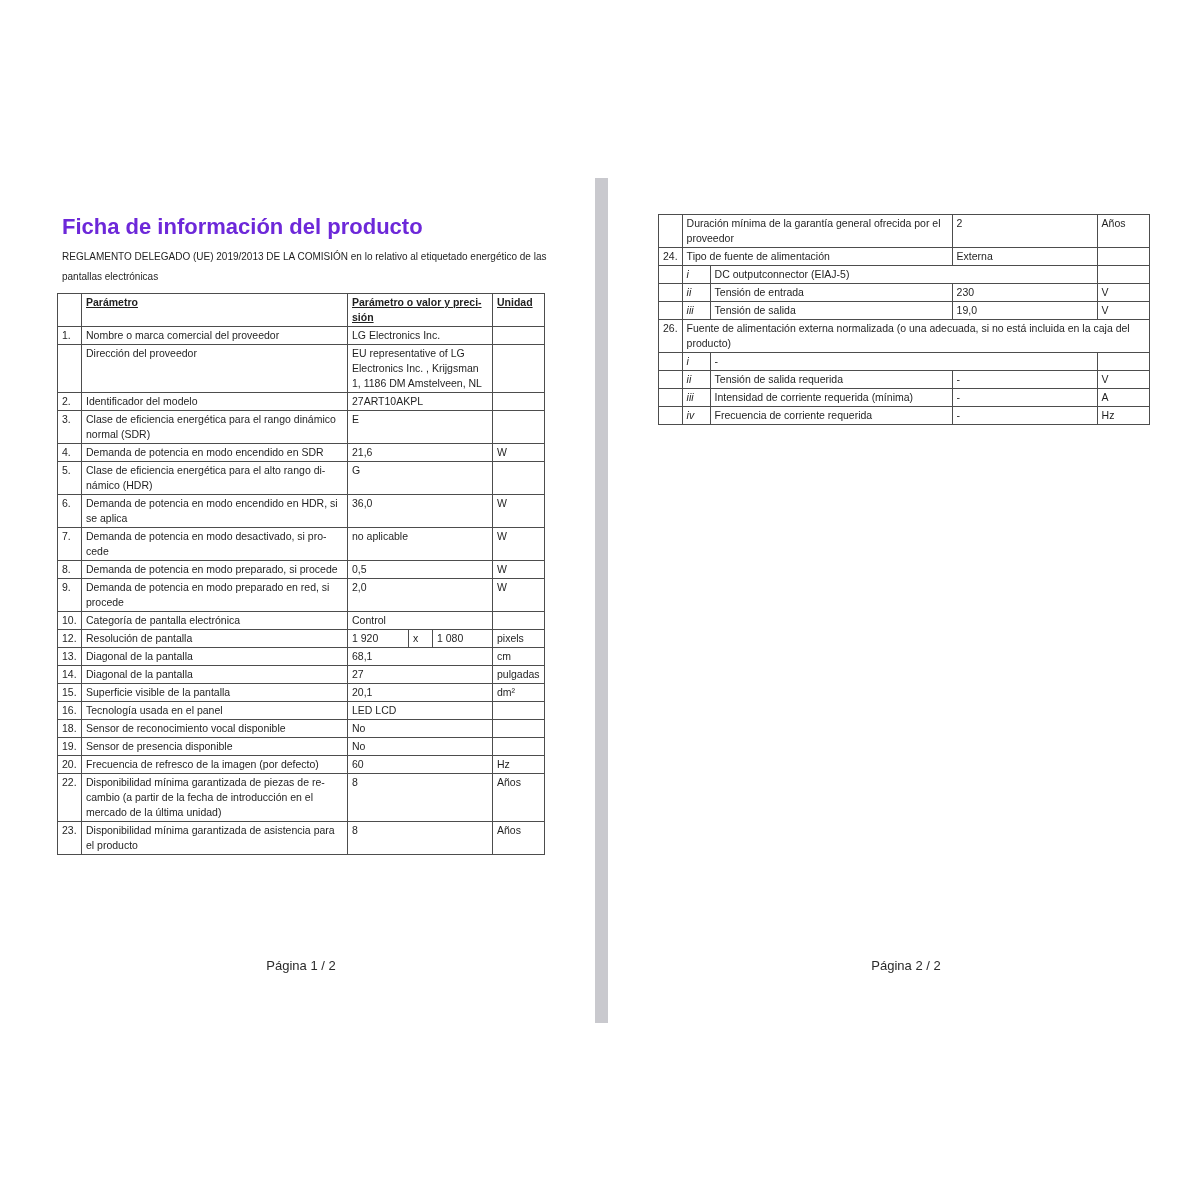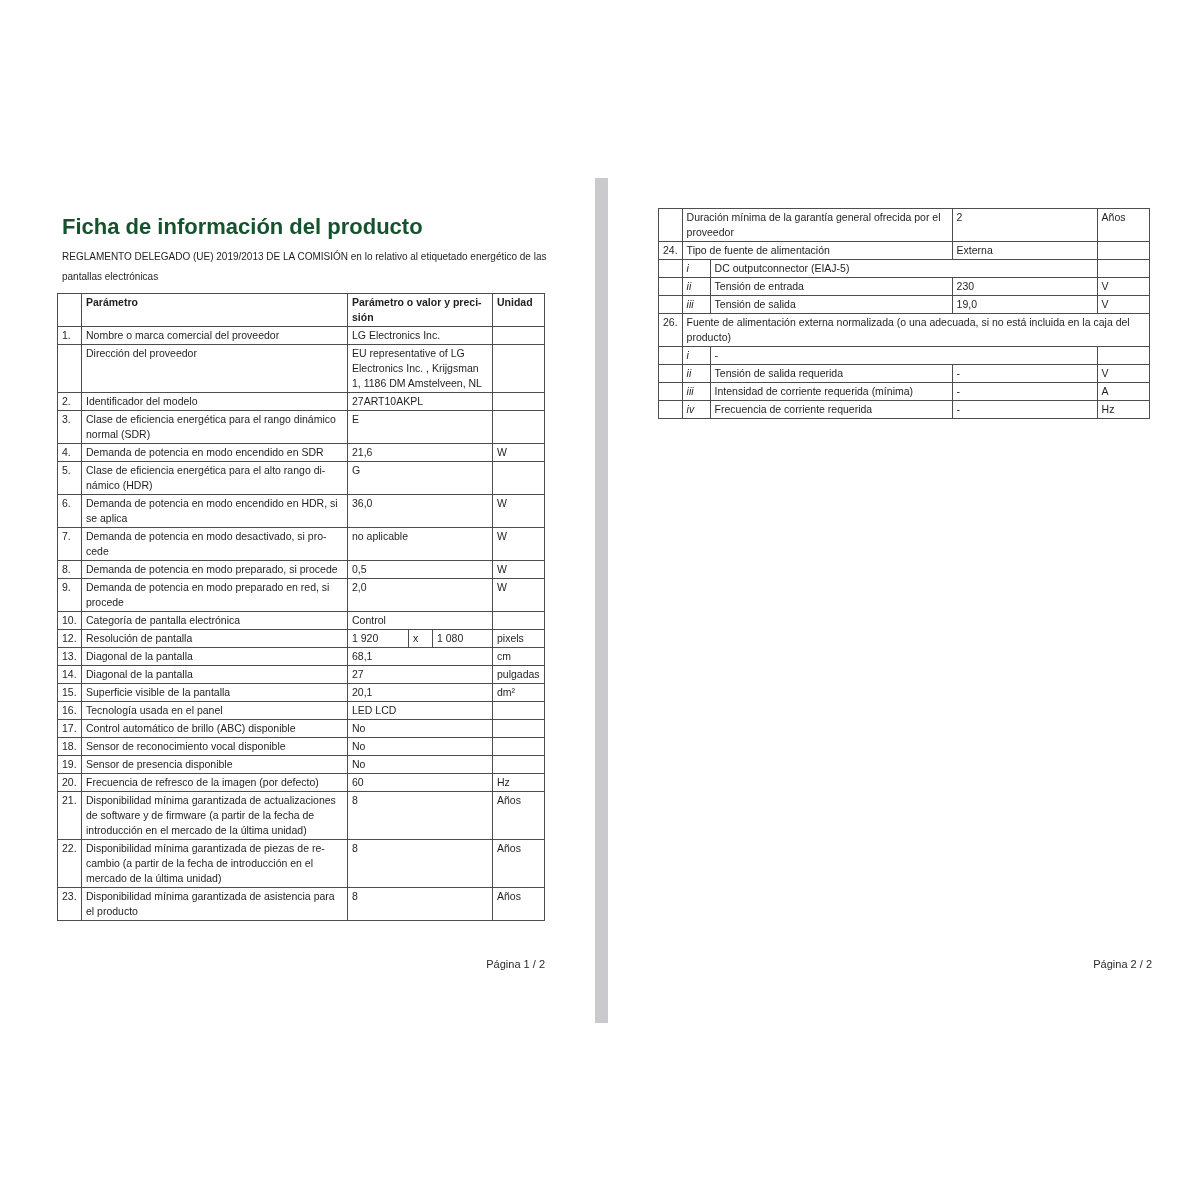--- a/index.html
+++ b/index.html
@@ -19,21 +19,21 @@
   .page1-content {
     position: absolute;
     left: 57px; top: 214px;
     width: 488px;
   }
   .doc-title {
     margin: 0 0 0 5px;
     font-size: 22px;
     line-height: 26px;
     font-weight: bold;
-    color: #14532d;
+    color: #6d28d9;
   }
   .doc-subtitle {
     margin: 7px 0 0 5px;
     width: 486px;
     font-size: 10px;
     line-height: 20px;
     color: #1f1f1f;
   }
   table.info-table {
     border-collapse: collapse;
@@ -43,38 +43,38 @@
   table.info-table td, table.info-table th {
     border: 1px solid #4d4d4d;
     vertical-align: top;
     font-size: 10.5px;
     line-height: 15px;
     padding: 1px 4px;
     font-weight: normal;
     text-align: left;
     overflow-wrap: break-word;
   }
-  table.info-table th { font-weight: bold; }
+  table.info-table th { font-weight: bold; text-decoration: underline; }
   .c-num   { text-align: right; padding-right: 3px; padding-left: 1px; }
   .c-label { padding-right: 1px; }
   .c-mid   { text-align: center; padding-left: 1px; padding-right: 1px; }
   .c-val-right { text-align: right; }
   .c-val-left  { text-align: left; margin-top: 12px; }
   .c-unit  { padding-right: 1px; }
   .c-roman { font-style: italic; padding-left: 5px; }
   .page2-table {
     position: absolute;
-    left: 658px; top: 202px;
+    left: 658px; top: 208px;
   }
   .page-footer {
     position: absolute;
     top: 958px;
-    font-size: 11px;
+    font-size: 13px;
     color: #2a2a2a;
-    text-align: right;
+    text-align: center;
   }
   .footer-1 { left: 57px;  width: 488px; }
   .footer-2 { left: 660px; width: 492px; }
 </style>
 </head>
 <body>
 
 <div class="canvas">
 
   <div class="page-divider"></div>
@@ -193,48 +193,36 @@
             <td class="c-val-right" colspan="3">20,1</td>
             <td class="c-unit">dm²</td>
           </tr>
           <tr>
             <td class="c-num">16.</td>
             <td class="c-label">Tecnología usada en el panel</td>
             <td class="c-val-right" colspan="3">LED LCD</td>
             <td class="c-unit"></td>
           </tr>
           <tr>
-            <td class="c-num">17.</td>
-            <td class="c-label">Control automático de brillo (ABC) disponible</td>
-            <td class="c-val-right" colspan="3">No</td>
-            <td class="c-unit"></td>
-          </tr>
-          <tr>
             <td class="c-num">18.</td>
             <td class="c-label">Sensor de reconocimiento vocal disponible</td>
             <td class="c-val-right" colspan="3">No</td>
             <td class="c-unit"></td>
           </tr>
           <tr>
             <td class="c-num">19.</td>
             <td class="c-label">Sensor de presencia disponible</td>
             <td class="c-val-right" colspan="3">No</td>
             <td class="c-unit"></td>
           </tr>
           <tr>
             <td class="c-num">20.</td>
             <td class="c-label">Frecuencia de refresco de la imagen (por defecto)</td>
             <td class="c-val-right" colspan="3">60</td>
             <td class="c-unit">Hz</td>
-          </tr>
-          <tr>
-            <td class="c-num">21.</td>
-            <td class="c-label">Disponibilidad mínima garantizada de actualizacio­nes de software y de firmware (a partir de la fecha de introducción en el mercado de la última unidad)</td>
-            <td class="c-val-right" colspan="3">8</td>
-            <td class="c-unit">Años</td>
           </tr>
           <tr>
             <td class="c-num">22.</td>
             <td class="c-label">Disponibilidad mínima garantizada de piezas de re­cambio (a partir de la fecha de introducción en el mercado de la última unidad)</td>
             <td class="c-val-right" colspan="3">8</td>
             <td class="c-unit">Años</td>
           </tr>
           <tr>
             <td class="c-num">23.</td>
             <td class="c-label">Disponibilidad mínima garantizada de asistencia pa­ra el producto</td>

